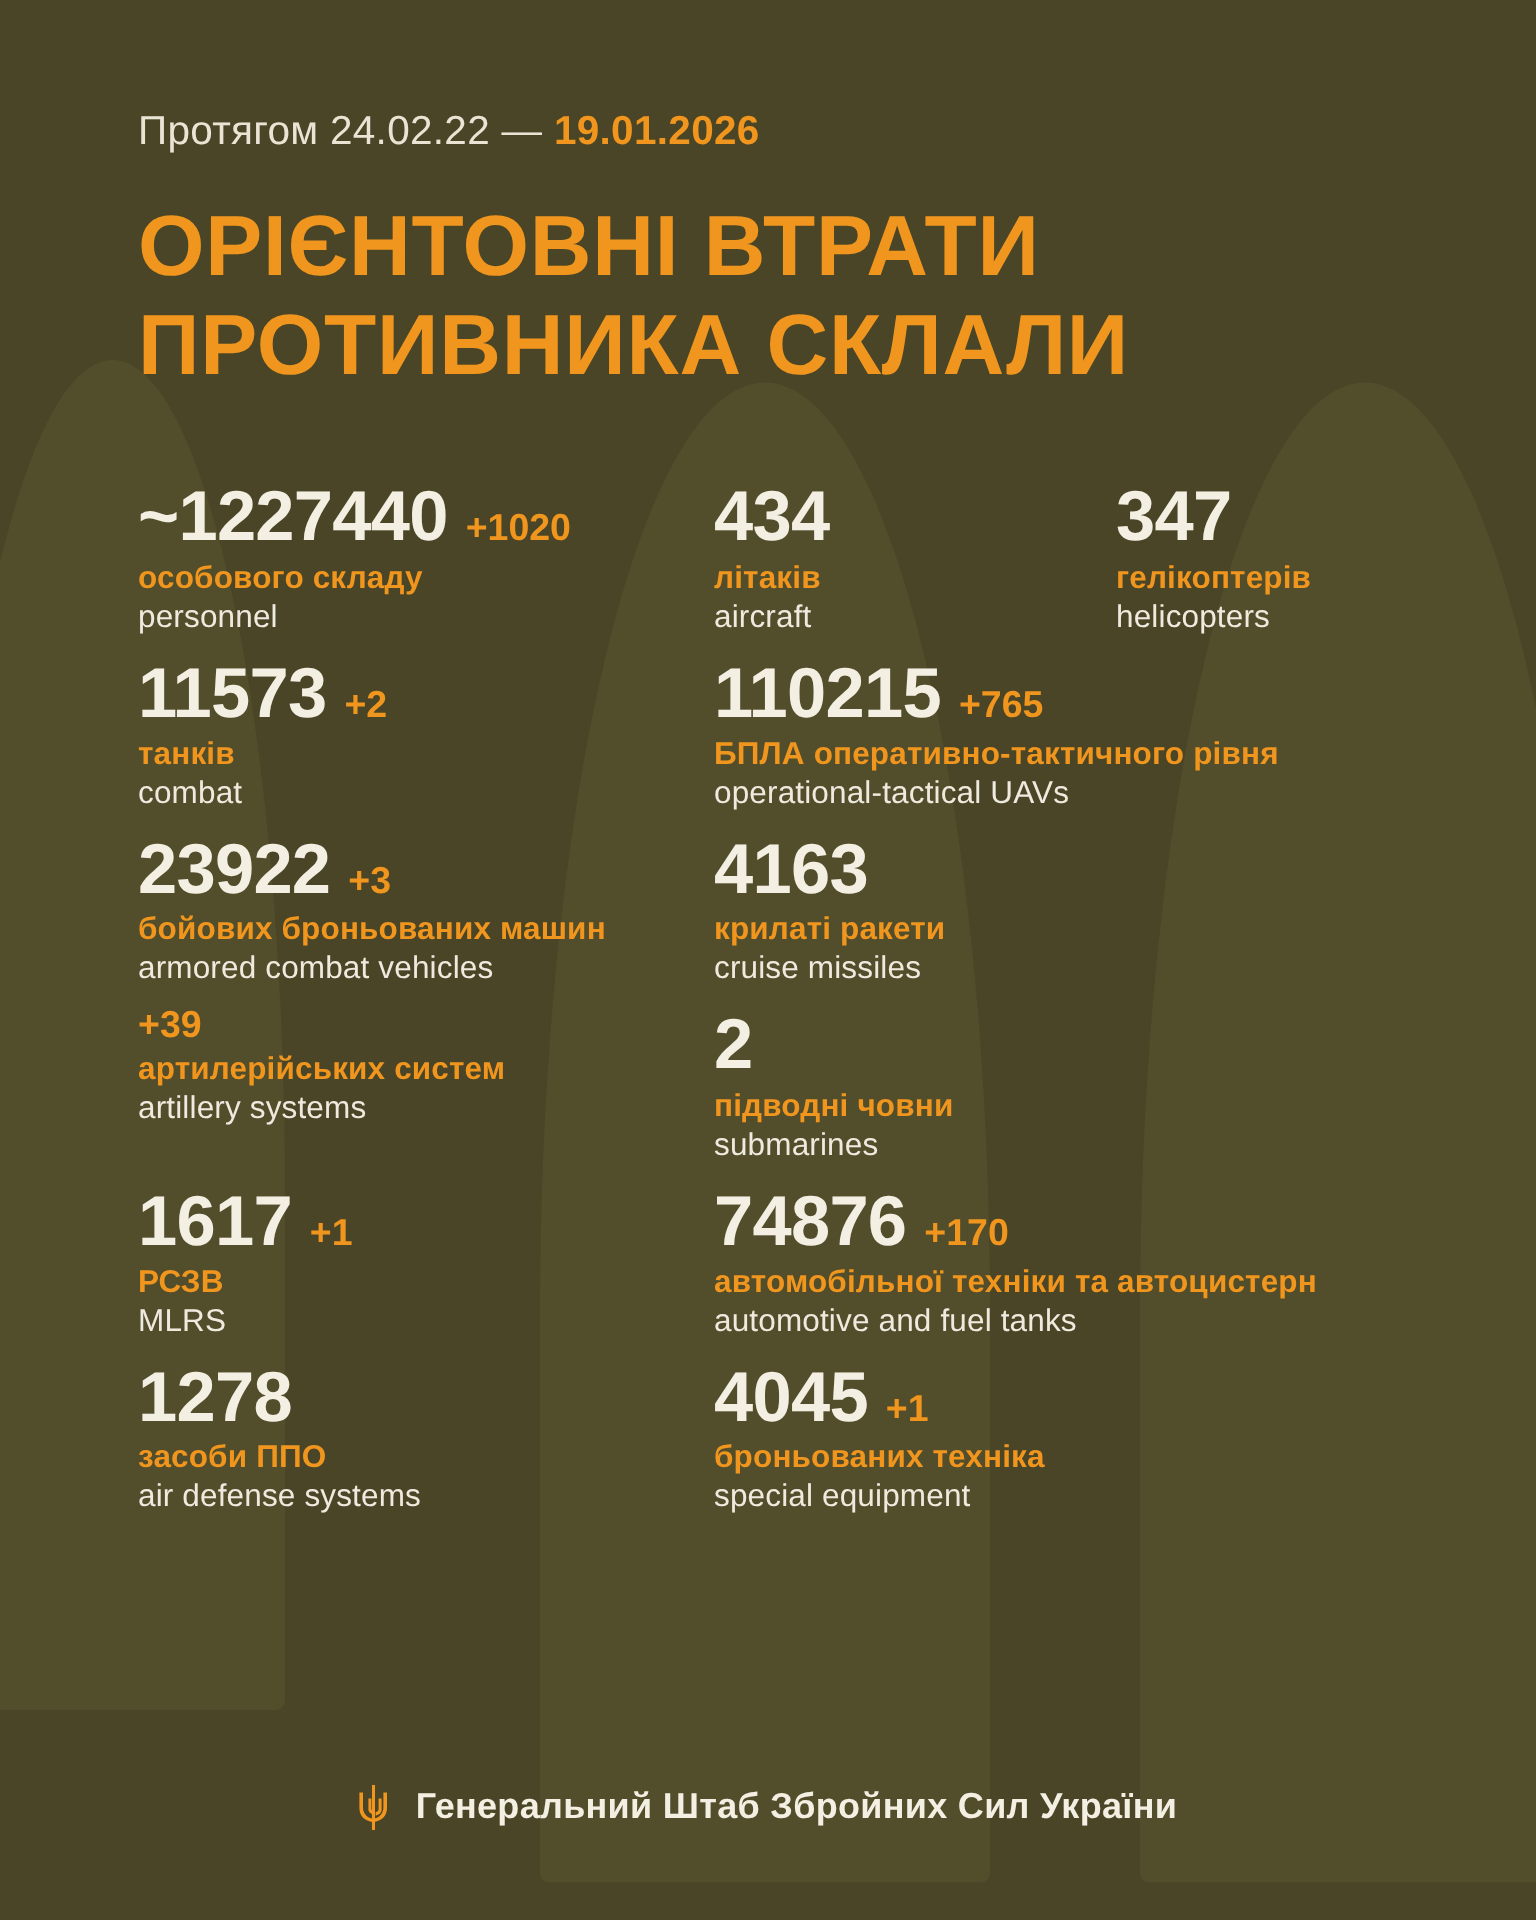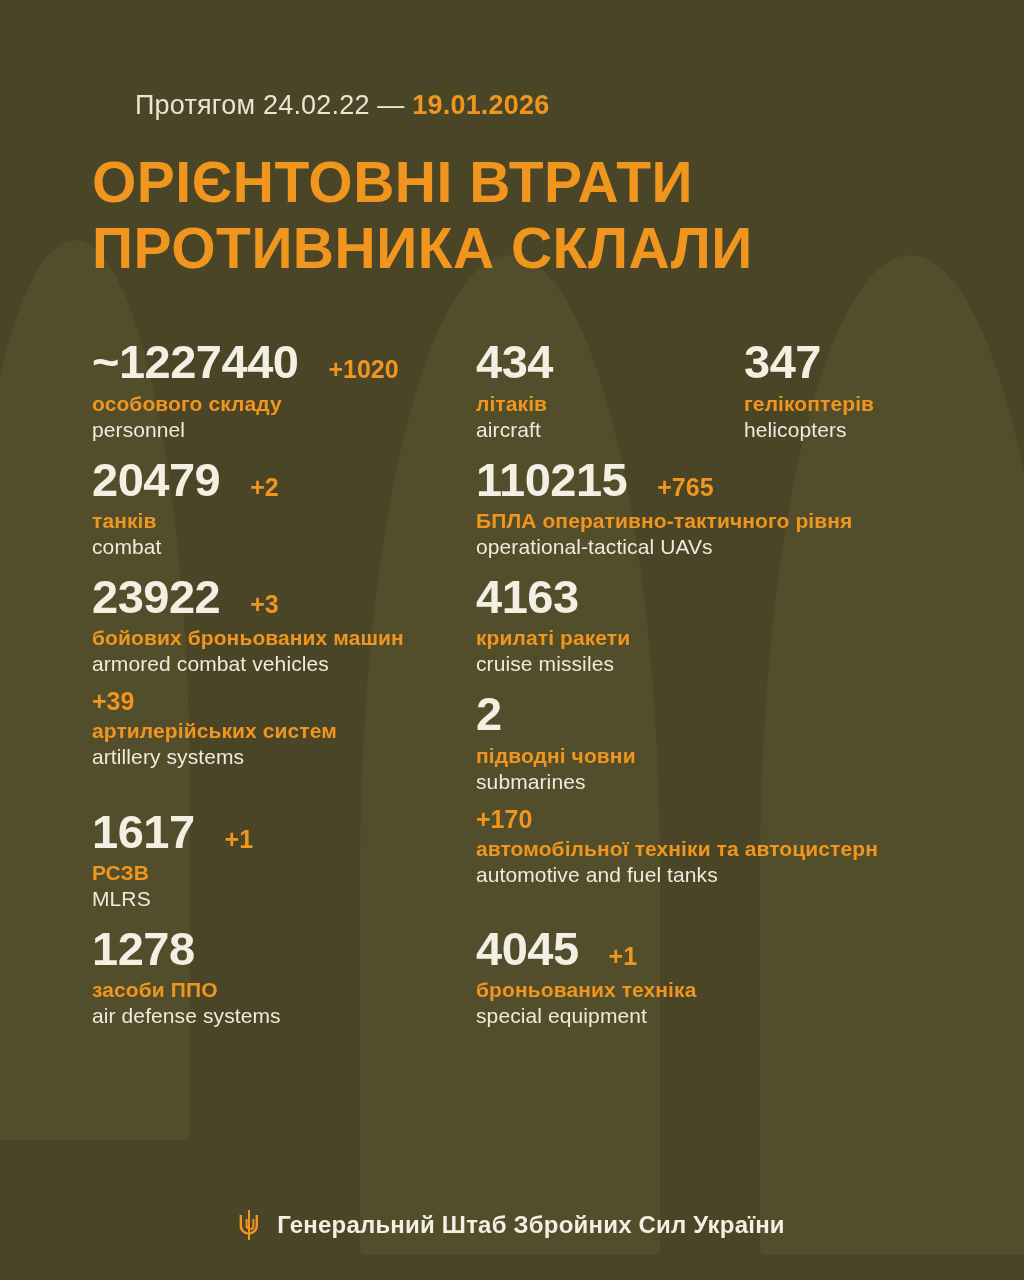--- a/index.html
+++ b/index.html
@@ -33,26 +33,25 @@
 
   .page {
     position: relative;
     z-index: 2;
     padding: 0 92px;
     box-sizing: border-box;
     height: 100%;
   }
 
   .period {
-    padding-top: 90px;
+    padding-top: 72px;
     font-size: 27px;
     letter-spacing: .2px;
     color: #e9e4d4;
     font-weight: 400;
-    margin-left: 43px;
   }
   .period .accent {
     color: #f0961e;
     font-weight: 700;
   }
 
   .title {
     margin-top: 28px;
     font-size: 57px;
     line-height: 1.16;
@@ -76,21 +75,21 @@
     padding-right: 10px;
   }
   .cell.c1 { width: 384px; }
   .cell.c2 { width: 268px; }
   .cell.c3 { width: 188px; }
   .cell.wide { width: 456px; }
 
   .value-line {
     display: flex;
     align-items: baseline;
-    gap: 30px;
+    gap: 12px;
     white-space: nowrap;
   }
   .value {
     font-size: 47px;
     font-weight: 700;
     color: #f3efe2;
     line-height: 1.05;
     letter-spacing: -0.5px;
   }
   .delta {
@@ -113,21 +112,21 @@
     font-weight: 400;
     color: #efeade;
     white-space: nowrap;
     letter-spacing: .1px;
   }
 
   .footer {
     position: absolute;
     left: 0;
     right: 0;
-    bottom: 40px;
+    bottom: 60px;
     display: flex;
     align-items: center;
     justify-content: center;
     gap: 18px;
   }
   .trident {
     width: 20px;
     height: 30px;
     display: block;
   }
@@ -184,21 +183,21 @@
           <span class="delta"></span>
         </div>
         <div class="label-ua">гелікоптерів</div>
         <div class="label-en">helicopters</div>
       </div>
     </div>
 
     <div class="row">
       <div class="cell c1">
         <div class="value-line">
-          <span class="value">20479</span>
+          <span class="value">11573</span>
           <span class="delta">+2</span>
         </div>
         <div class="label-ua">танків</div>
         <div class="label-en">combat</div>
       </div>
       <div class="cell wide">
         <div class="value-line">
           <span class="value">110215</span>
           <span class="delta">+765</span>
         </div>
@@ -248,20 +247,21 @@
       <div class="cell c1">
         <div class="value-line">
           <span class="value">1617</span>
           <span class="delta">+1</span>
         </div>
         <div class="label-ua">РСЗВ</div>
         <div class="label-en">MLRS</div>
       </div>
       <div class="cell wide">
         <div class="value-line">
+          <span class="value">74876</span>
           <span class="delta">+170</span>
         </div>
         <div class="label-ua">автомобільної техніки та автоцистерн</div>
         <div class="label-en">automotive and fuel tanks</div>
       </div>
     </div>
 
     <div class="row">
       <div class="cell c1">
         <div class="value-line">

